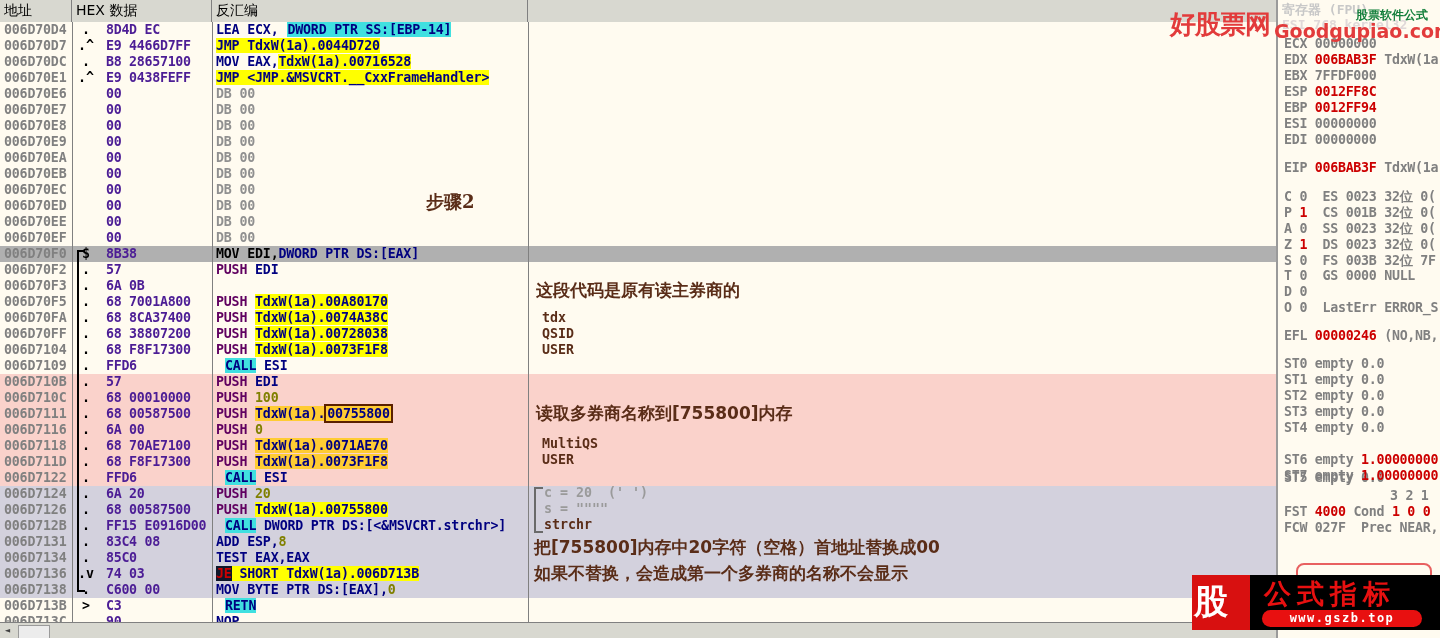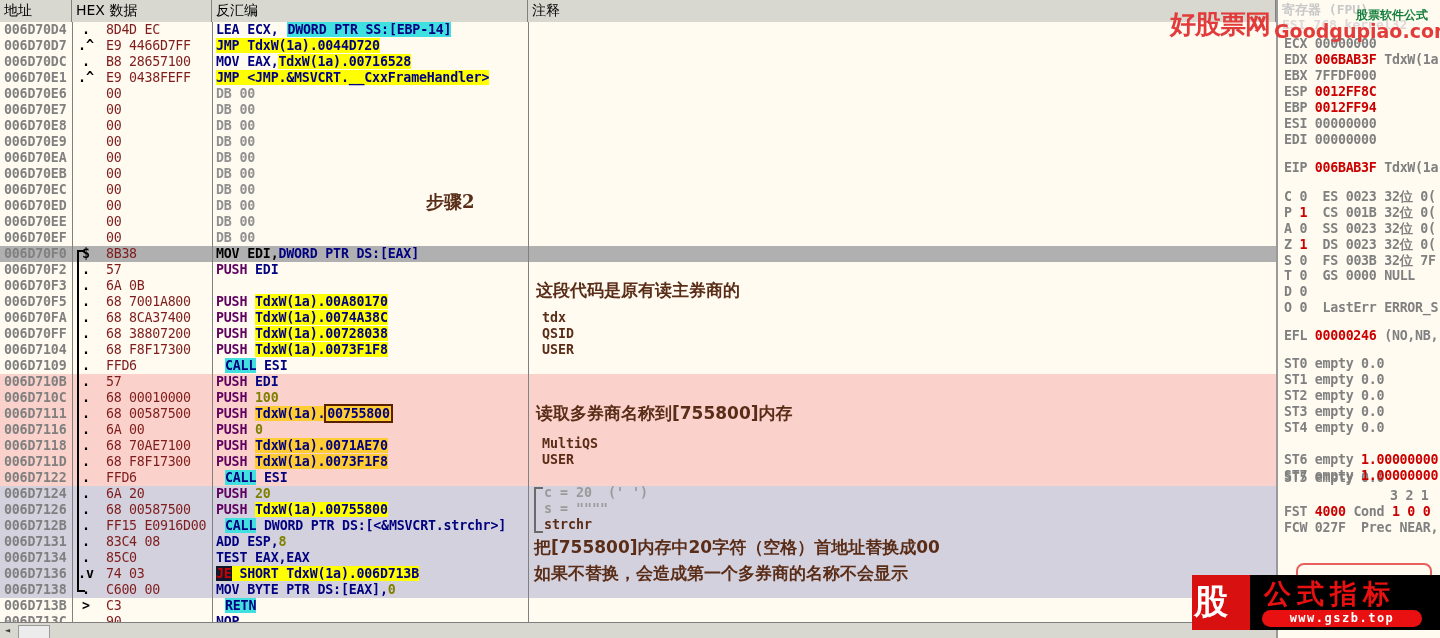--- a/index.html
+++ b/index.html
@@ -13,21 +13,21 @@
   .hdr .hcell{border-right:1px solid #808080;padding-left:4px;box-sizing:border-box;overflow:hidden;white-space:nowrap;background:#d8d8d0;}
   .hc-addr{width:72px;}
   .hc-hex{width:140px;}
   .hc-dis{width:316px;}
   .hc-com{width:748px;}
 
   .rows{position:absolute;left:0;top:22px;width:1276px;height:600px;}
   .row{display:flex;height:16px;line-height:16px;font-size:13.3px;white-space:pre;font-family:"DejaVu Sans Mono",monospace;}
   .c-addr{width:72px;box-sizing:border-box;padding-left:4px;color:#808080;font-weight:bold;letter-spacing:-0.2px;}
   .c-mark{width:28px;box-sizing:border-box;text-align:center;color:#000;font-weight:bold;position:relative;}
-  .c-hex{width:112px;box-sizing:border-box;padding-left:6px;color:#7f1d1d;font-weight:normal;letter-spacing:-0.3px;}
+  .c-hex{width:112px;box-sizing:border-box;padding-left:6px;color:#4c1d95;font-weight:bold;letter-spacing:-0.3px;}
   .c-dis{width:316px;box-sizing:border-box;padding-left:4px;color:#000080;font-weight:bold;letter-spacing:-0.2px;}
   .c-com{width:748px;box-sizing:border-box;padding-left:4px;}
 
   .vsep{position:absolute;top:22px;width:1px;height:600px;background:#808080;}
   .vs1{left:72px;} .vs2{left:212px;} .vs3{left:528px;}
 
   
   .bg-norm{background:#fffbf0;}
   .bg-sel{background:#b0b0b0;}
   .bg-pink{background:#fad2cb;}
@@ -104,21 +104,20 @@
 <body>
 
 <div class="app">
 
   <div class="disasm">
 
     <div class="hdr">
       <div class="hcell hc-addr">地址</div>
       <div class="hcell hc-hex">HEX 数据</div>
       <div class="hcell hc-dis">反汇编</div>
-      <div class="hcell hc-com">注释</div>
     </div>
 
     <div class="rows" id="rows">
         <div class="row bg-norm"><div class="c-addr">006D70D4</div><div class="c-mark">.</div><div class="c-hex">8D4D EC</div><div class="c-dis"><span class="t-op">LEA ECX,</span><span class="hl-cyan">DWORD PTR SS:[EBP-14]</span></div><div class="c-com"></div></div>
         <div class="row bg-norm"><div class="c-addr">006D70D7</div><div class="c-mark">.^</div><div class="c-hex">E9 4466D7FF</div><div class="c-dis"><span class="hl-yellow">JMP </span><span class="hl-yellow">TdxW(1a).0044D720</span></div><div class="c-com"></div></div>
         <div class="row bg-norm"><div class="c-addr">006D70DC</div><div class="c-mark">.</div><div class="c-hex">B8 28657100</div><div class="c-dis"><span class="t-op">MOV EAX,</span><span class="hl-yellow">TdxW(1a).00716528</span></div><div class="c-com"></div></div>
         <div class="row bg-norm"><div class="c-addr">006D70E1</div><div class="c-mark">.^</div><div class="c-hex">E9 0438FEFF</div><div class="c-dis"><span class="hl-yellow">JMP </span><span class="hl-yellow">&lt;JMP.&amp;MSVCRT.__CxxFrameHandler&gt;</span></div><div class="c-com"></div></div>
         <div class="row bg-norm"><div class="c-addr">006D70E6</div><div class="c-mark"></div><div class="c-hex">00</div><div class="c-dis"><span class="t-db">DB 00</span></div><div class="c-com"></div></div>
         <div class="row bg-norm"><div class="c-addr">006D70E7</div><div class="c-mark"></div><div class="c-hex">00</div><div class="c-dis"><span class="t-db">DB 00</span></div><div class="c-com"></div></div>
         <div class="row bg-norm"><div class="c-addr">006D70E8</div><div class="c-mark"></div><div class="c-hex">00</div><div class="c-dis"><span class="t-db">DB 00</span></div><div class="c-com"></div></div>

